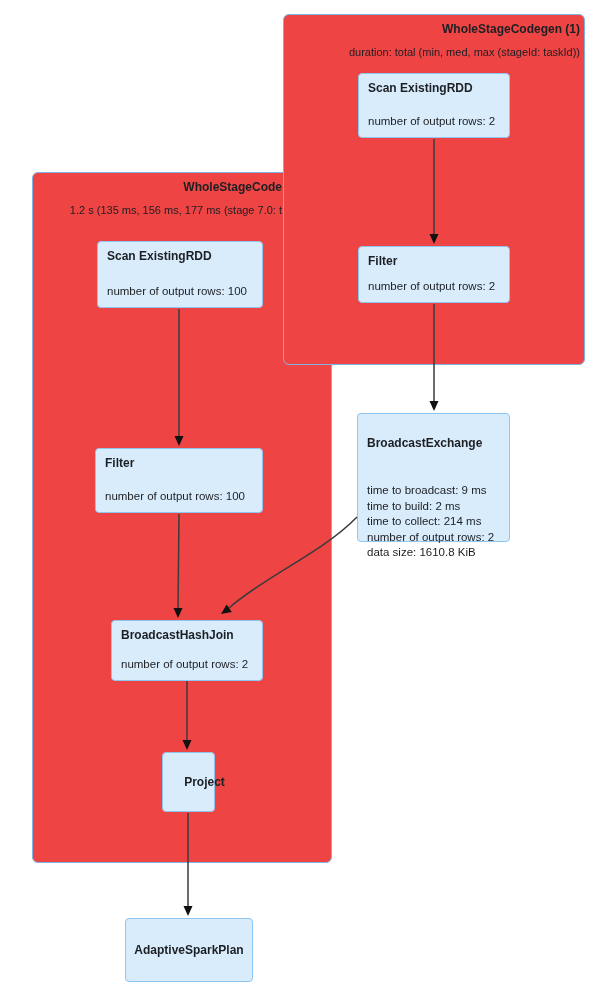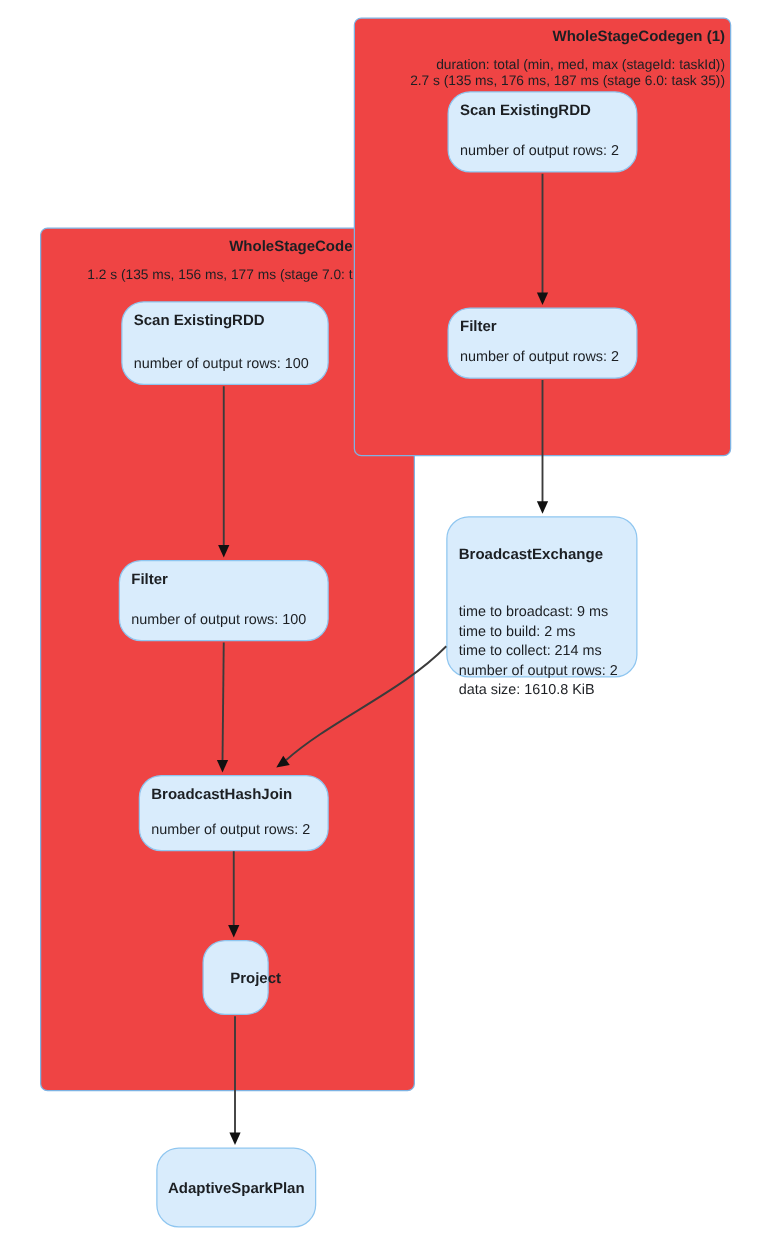--- a/index.html
+++ b/index.html
@@ -12,38 +12,38 @@
     overflow: hidden;
     background: #ffffff;
   }
   .cluster {
     position: absolute;
     background: #ef4444;
     border: 1px solid #7eb3e3;
     border-radius: 6px;
     box-sizing: border-box;
   }
-  .cluster-left  { left: 32px;  top: 182px; width: 300px; height: 691px; }
+  .cluster-left  { left: 32px;  top: 172px; width: 300px; height: 691px; }
   .cluster-right { left: 283px; top: 14px;  width: 302px; height: 351px; }
   .cluster-label {
     position: absolute;
     top: 7px;
     text-align: right;
     white-space: nowrap;
   }
   .cluster-right .cluster-label { right: 4px; }
   
   .cluster-left  .cluster-label { right: 49px; }
   .cluster-title { font-weight: bold; font-size: 12px; line-height: 14px; }
   .cluster-duration { margin-top: 10px; font-size: 11px; line-height: 12.5px; }
   .node {
     position: absolute;
     background: #d9ecfc;
     border: 1px solid #8fc6f0;
-    border-radius: 18px;
+    border-radius: 4px;
     box-sizing: border-box;
     display: flex;
     flex-direction: column;
     justify-content: space-between;
     padding: 7px 9px 9px 9px;
     font-size: 11.5px;
     line-height: 14px;
     white-space: nowrap;
   }
   .node-title { font-weight: bold; font-size: 12px; line-height: 14px; }
@@ -77,21 +77,20 @@
         <div>1.2 s (135 ms, 156 ms, 177 ms (stage 7.0: t</div>
       </div>
     </div>
   </div>
 
   <div class="cluster cluster-right">
     <div class="cluster-label">
       <div class="cluster-title">WholeStageCodegen (1)</div>
       <div class="cluster-duration">
         <div>duration: total (min, med, max (stageId: taskId))</div>
-        <div>2.7 s (135 ms, 176 ms, 187 ms (stage 6.0: task 35))</div>
       </div>
     </div>
   </div>
 
   <div class="node" style="left:358px; top:73px; width:152px; height:65px;">
     <div class="node-title">Scan ExistingRDD</div>
     <div class="node-metrics">
       <div class="m">number of output rows: 2</div>
     </div>
   </div>

